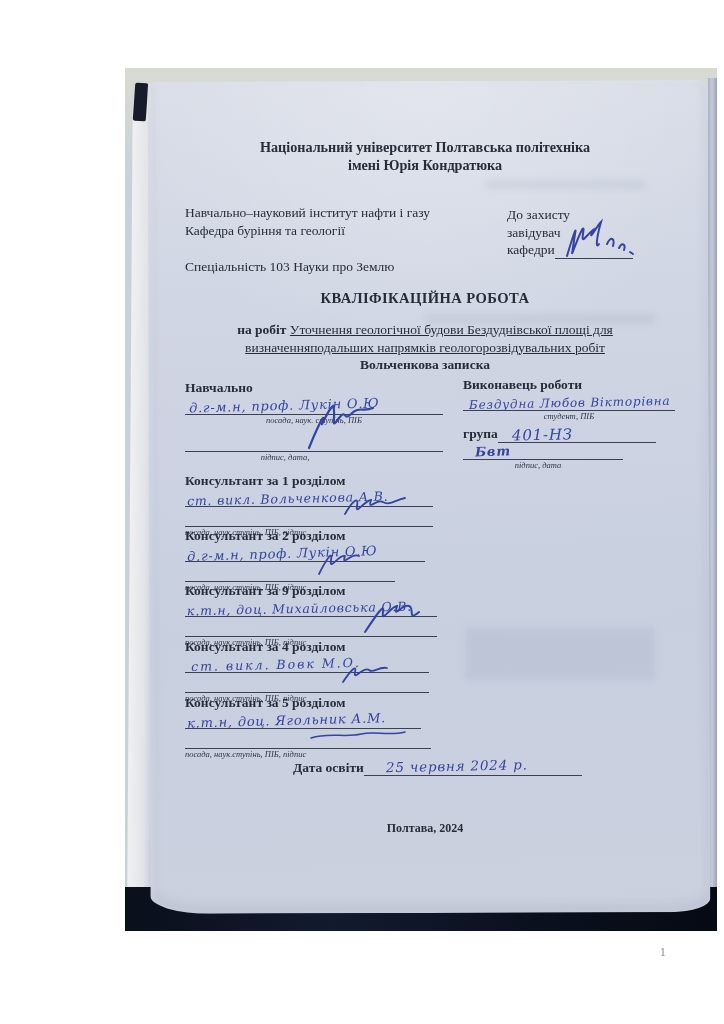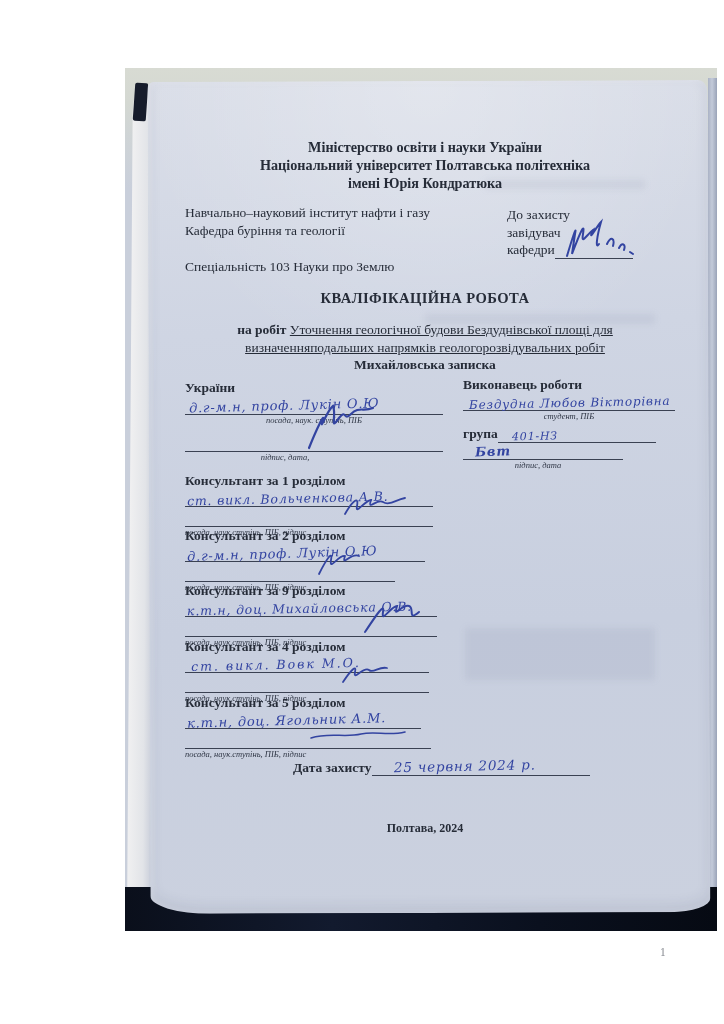--- a/index.html
+++ b/index.html
@@ -67,21 +67,20 @@
   <div class="bottom-band"></div>
   <div class="sheet"></div>
 
   <div class="content">
 
     <div class="ghost" style="left:360px;top:112px;width:160px;height:9px;"></div>
     <div class="ghost" style="left:300px;top:246px;width:230px;height:10px;"></div>
     <div class="ghost" style="left:340px;top:560px;width:190px;height:52px;"></div>
 
     <div class="t b ctr" style="top:70px;font-size:14.2px;line-height:18.2px;">
-      <div>Міністерство освіти і науки України</div>
       <div>Національний університет Полтавська політехніка</div>
       <div>імені Юрія Кондратюка</div>
     </div>
 
     <div class="t" style="left:382px;top:138px;">
       <div>До захисту</div>
       <div>завідувач</div>
       <div>
         <span>кафедри</span><span class="ul" style="width:78px;height:14px;"></span>
       </div>
@@ -95,39 +94,39 @@
       <path d="M10 46 C16 26 20 14 18 24 L15 44 C24 20 28 12 26 24 C24 36 30 24 36 20 C30 34 40 16 44 12 C40 26 38 40 42 34 M50 34 C54 26 58 28 56 36 M62 38 C65 32 69 34 67 40 M73 42 l3 2" stroke="#3344a1" stroke-width="2" fill="none" stroke-linecap="round"></path>
     </svg>
 
     <div class="t" style="left:60px;top:190px;">Спеціальність 103 Науки про Землю</div>
 
     <div class="t b ctr" style="top:222px;font-size:14.6px;letter-spacing:.4px;">КВАЛІФІКАЦІЙНА РОБОТА</div>
 
     <div class="t ctr" style="top:253px;line-height:17.5px;">
       <div><span class="b">на робіт </span><span style="text-decoration:underline;">Уточнення геологічної будови Бездуднівської площі для</span></div>
       <div><span style="text-decoration:underline;">визначенняподальших напрямків геологорозвідувальних робіт</span></div>
-      <div class="b">Михайловська записка</div>
+      <div class="b">Вольченкова записка</div>
     </div>
 
     <div class="t" style="left:60px;top:311px;width:280px;">
-      <div class="b">України</div>
+      <div class="b">Навчально</div>
       <div><span class="ul" style="width:258px;height:17px;"><span class="hw" style="font-size:13px;display:inline-block;transform:rotate(-1.6deg);padding-left:4px;">д.г-м.н, проф.  Лукін О.Ю</span></span></div>
       <div class="cap" style="width:258px;text-align:center;">посада, наук. ступінь, ПІБ</div>
       <div style="margin-top:9px;"><span class="ul" style="width:258px;height:14px;"></span></div>
       <div class="cap" style="width:200px;text-align:center;">підпис, дата,</div>
     </div>
     <svg class="sig" style="left:148px;top:318px;" width="120" height="66" viewBox="0 0 120 66">
       <path d="M36 62 C44 42 52 26 50 34 C46 48 54 24 60 20 C64 30 56 46 66 32 C74 22 70 36 78 28 C86 20 90 26 100 22" stroke="#3344a1" stroke-width="2.2" fill="none" stroke-linecap="round"></path>
     </svg>
 
     <div class="t" style="left:338px;top:308px;width:236px;">
       <div class="b">Виконавець роботи</div>
       <div><span class="ul" style="width:212px;height:16px;"><span class="hw" style="font-size:12px;display:inline-block;transform:rotate(-1.2deg);padding-left:6px;">Бездудна Любов Вікторівна</span></span></div>
       <div class="cap" style="width:212px;text-align:center;">студент, ПІБ</div>
-      <div style="margin-top:3px;"><span class="b">група</span><span class="ul" style="width:158px;height:15px;"><span class="hw" style="font-size:11px;display:inline-block;transform:rotate(-1deg);padding-left:14px;">401-НЗ</span></span></div>
+      <div style="margin-top:3px;"><span class="b">група</span><span class="ul" style="width:158px;height:15px;"><span class="hw" style="font-size:15px;display:inline-block;transform:rotate(-1deg);padding-left:14px;">401-НЗ</span></span></div>
       <div><span class="ul" style="width:160px;height:16px;"><span class="hw" style="font-size:13px;display:inline-block;transform:rotate(-2deg);padding-left:12px;font-weight:bold;">Бвт</span></span></div>
       <div class="cap" style="width:150px;text-align:center;">підпис, дата</div>
     </div>
 
     <div class="t" style="left:60px;top:404px;width:300px;">
       <div class="b">Консультант за 1 розділом</div>
       <div><span class="ul" style="width:248px;height:16px;"><span class="hw" style="font-size:12.5px;display:inline-block;transform:rotate(-1.4deg);padding-left:2px;">ст. викл.  Вольченкова А.В.</span></span></div>
       <div style="margin-top:2px;"><span class="ul" style="width:248px;height:10px;"></span></div>
       <div class="cap">посада, наук.ступінь, ПІБ, підпис</div>
     </div>
@@ -169,20 +168,20 @@
       <div class="b">Консультант за 5 розділом</div>
       <div><span class="ul" style="width:236px;height:16px;"><span class="hw" style="font-size:13px;display:inline-block;transform:rotate(-1.6deg);padding-left:2px;">к.т.н, доц.  Ягольник А.М.</span></span></div>
       <div style="margin-top:2px;"><span class="ul" style="width:246px;height:8px;"></span></div>
       <div class="cap">посада, наук.ступінь, ПІБ, підпис</div>
     </div>
     <svg class="sig" style="left:180px;top:656px;" width="110" height="24" viewBox="0 0 110 24">
       <path d="M6 14 C24 8 40 14 56 10 C70 7 84 12 100 8" stroke="#3344a1" stroke-width="1.6" fill="none" stroke-linecap="round"></path>
     </svg>
 
     <div class="t" style="left:168px;top:690px;">
-      <span class="b">Дата захисту</span><span class="ul" style="width:218px;height:17px;"><span class="hw" style="font-size:13.5px;display:inline-block;transform:rotate(-1.2deg);padding-left:22px;">25 червня 2024 р.</span></span>
+      <span class="b">Дата освіти</span><span class="ul" style="width:218px;height:17px;"><span class="hw" style="font-size:13.5px;display:inline-block;transform:rotate(-1.2deg);padding-left:22px;">25 червня 2024 р.</span></span>
     </div>
 
     <div class="t b ctr" style="top:752px;font-size:12px;">Полтава, 2024</div>
   </div>
 </div>
 
 <div class="pageno">1</div>
 
 </body></html>

